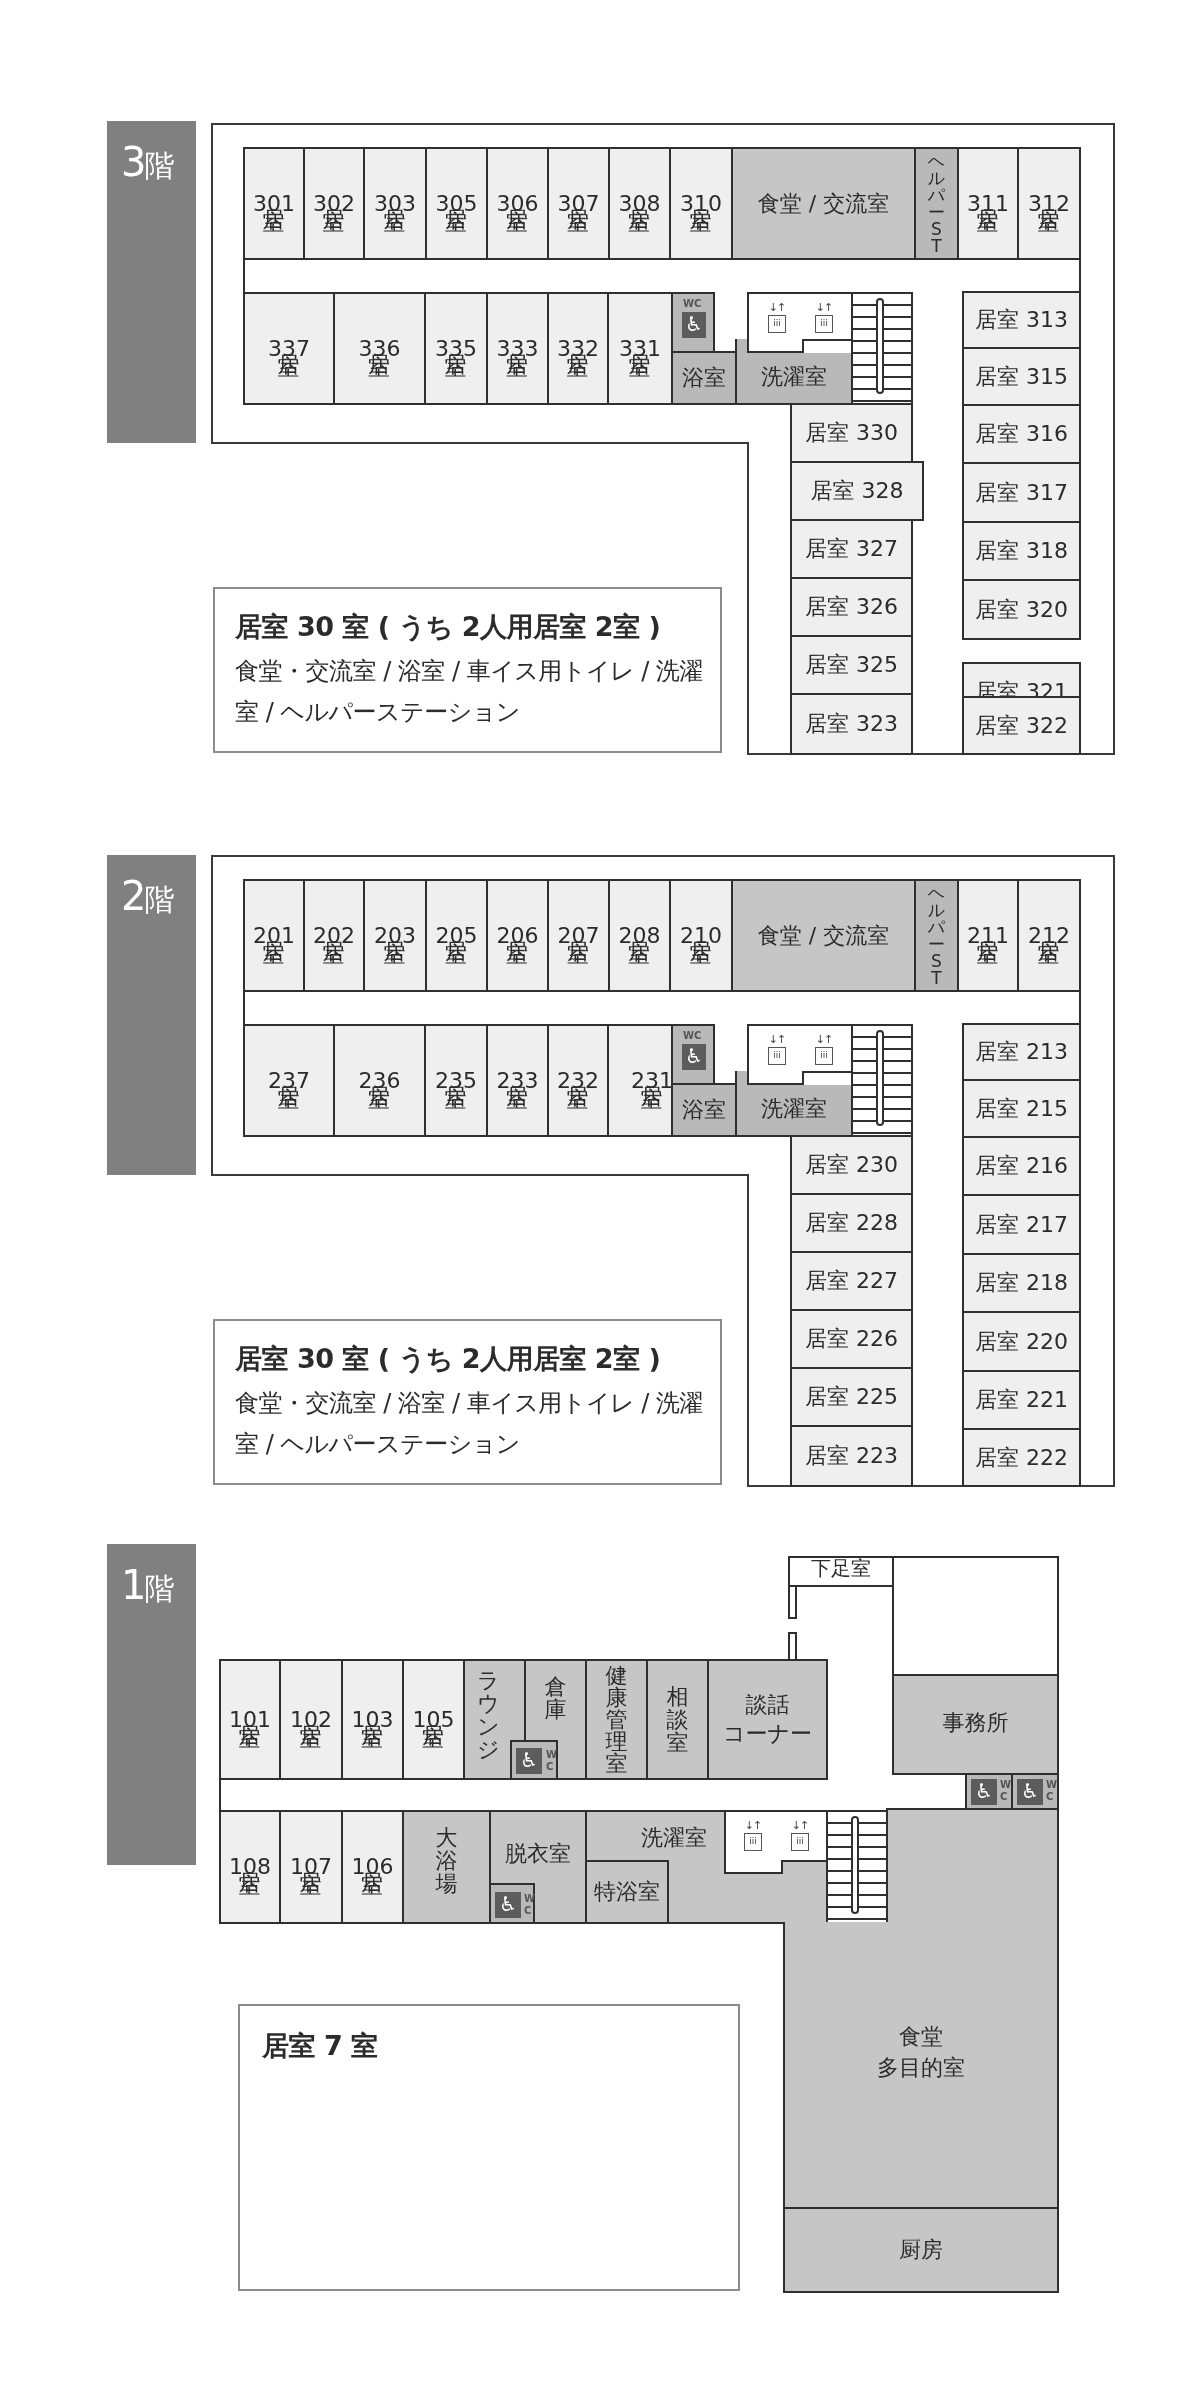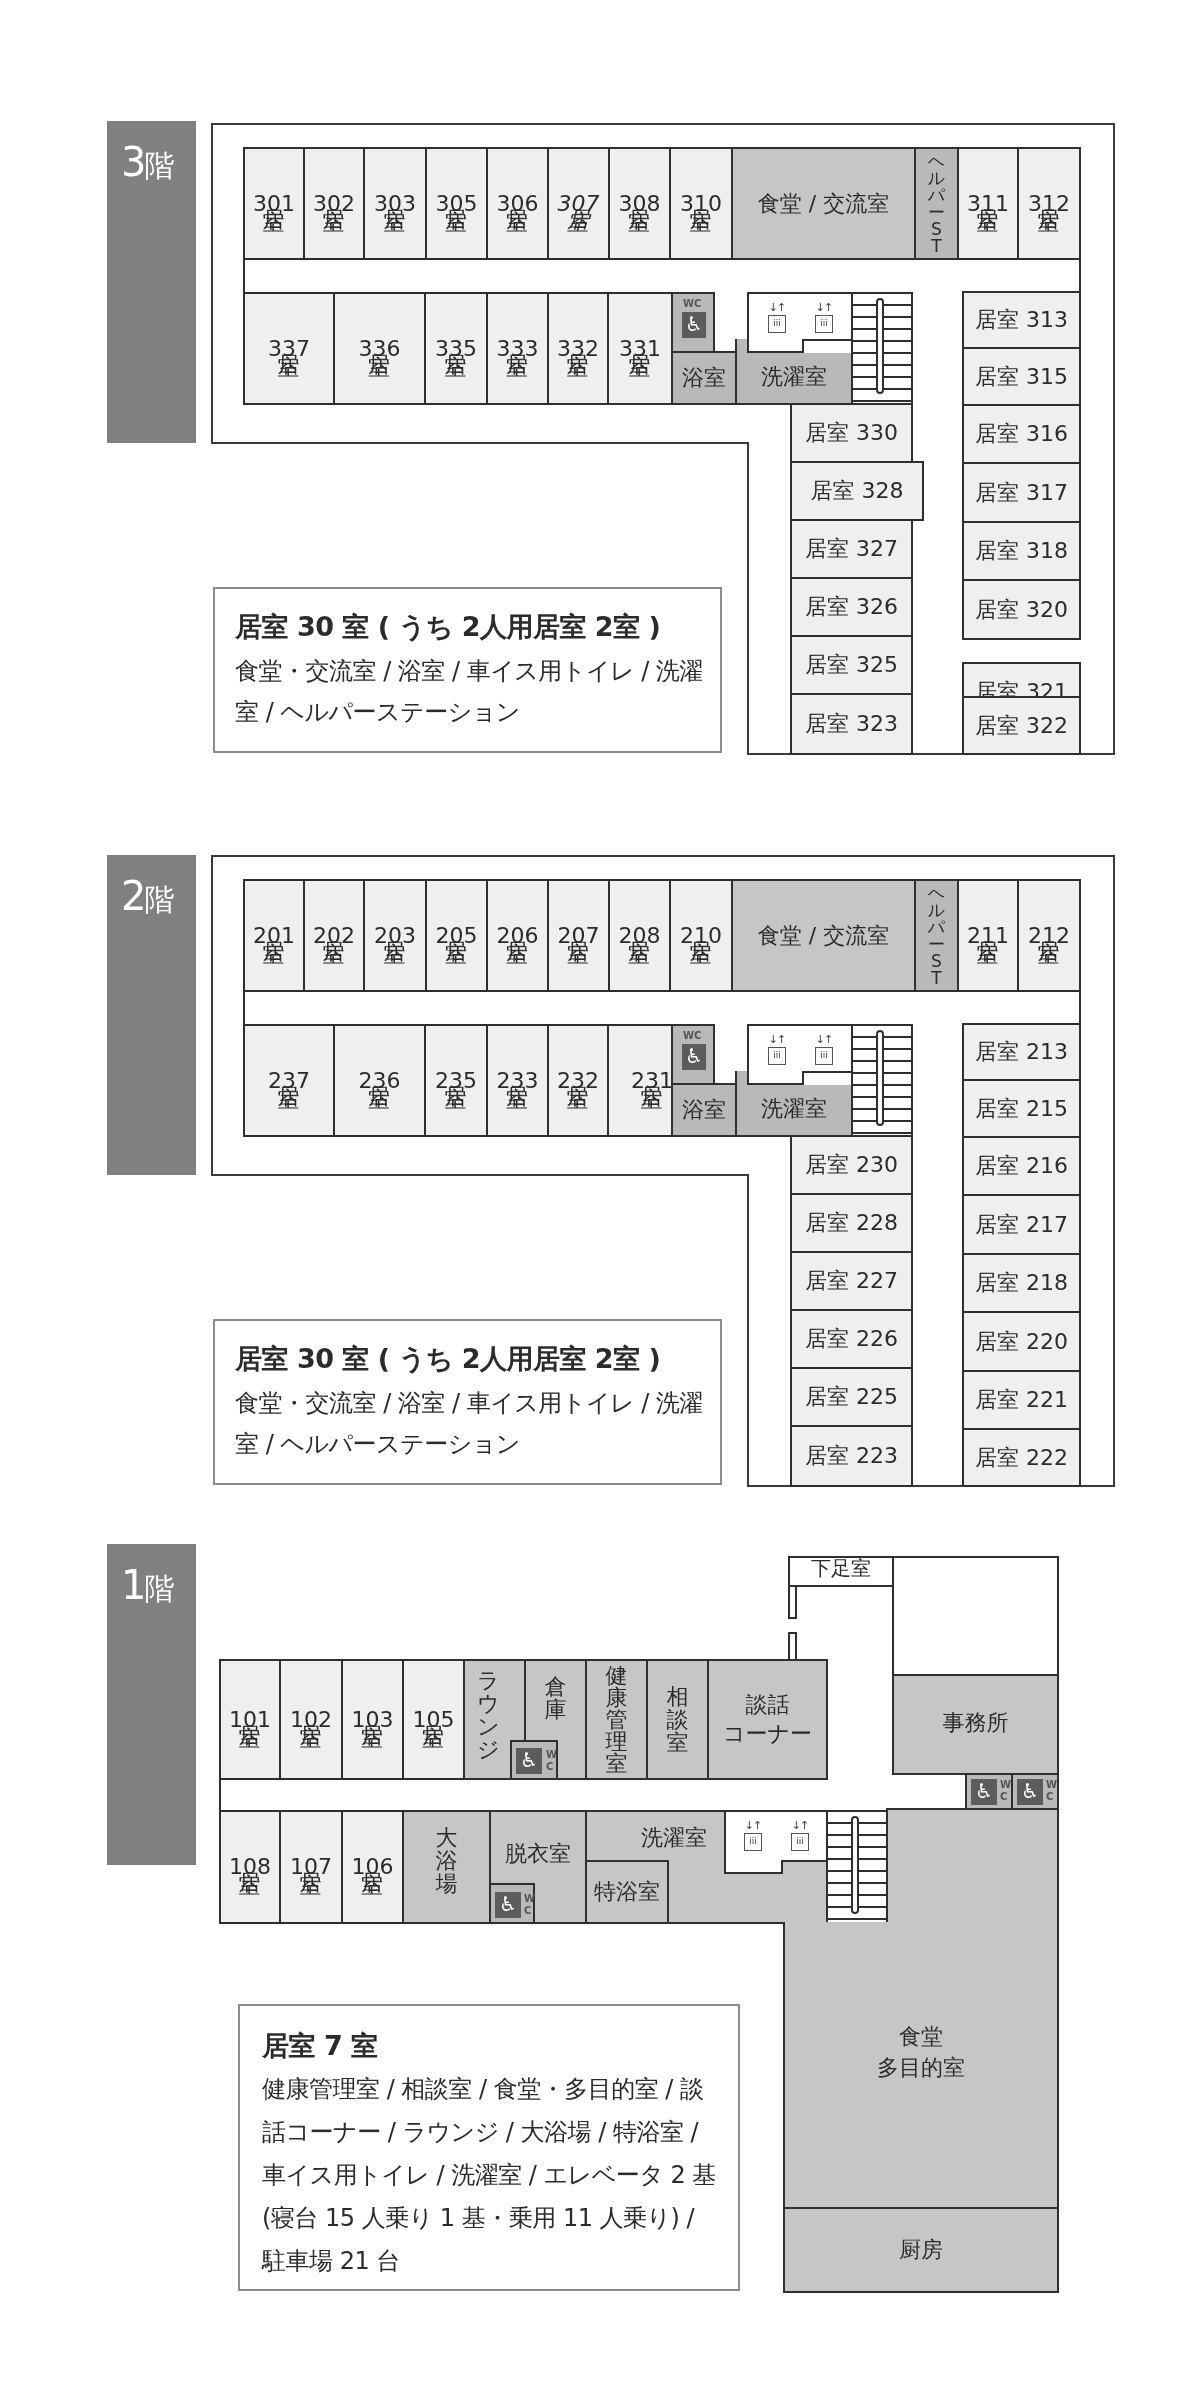--- a/index.html
+++ b/index.html
@@ -66,21 +66,21 @@
         <span style="writing-mode:vertical-rl;">居室</span>
         <span>305</span>
       </div>
     </div>
   <div class="room" style="left:486px;top:147px;width:63px;height:113px;">
       <div class="vtext">
         <span style="writing-mode:vertical-rl;">居室</span>
         <span>306</span>
       </div>
     </div>
-  <div class="room" style="left:547px;top:147px;width:63px;height:113px;font-style:italic;">
+  <div class="room" style="left:547px;top:147px;width:63px;height:113px;">
       <div class="vtext">
         <span style="writing-mode:vertical-rl;">居室</span>
         <span>307</span>
       </div>
     </div>
   <div class="room" style="left:608px;top:147px;width:63px;height:113px;">
       <div class="vtext">
         <span style="writing-mode:vertical-rl;">居室</span>
         <span>308</span>
       </div>
@@ -594,15 +594,14 @@
     <span>食堂</span>
         <span>多目的室</span>
   </div>
     </div>
   <div class="room gray" style="left:783px;top:2207px;width:276px;height:86px;">
       <span class="hlabel">厨房</span>
     </div>
 
   <div class="infobox" style="left:238px;top:2004px;width:502px;height:287px;padding:22px 18px 0 22px;">
     <div class="info-title" style="margin-bottom:4px;">居室 7 室</div>
-    <div class="info-body" style="line-height:43px;">健康管理室 / 相談室 / 食堂・多目的室 / 談話コーナー / ラウンジ / 大浴場 / 特浴室 / 車イス用トイレ / 洗濯室 / エレベータ 2 基(寝台 15 人乗り 1 基・乗用 11 人乗り) / 駐車場 21 台</div>
   </div>
 </div>
 
 </body></html>

